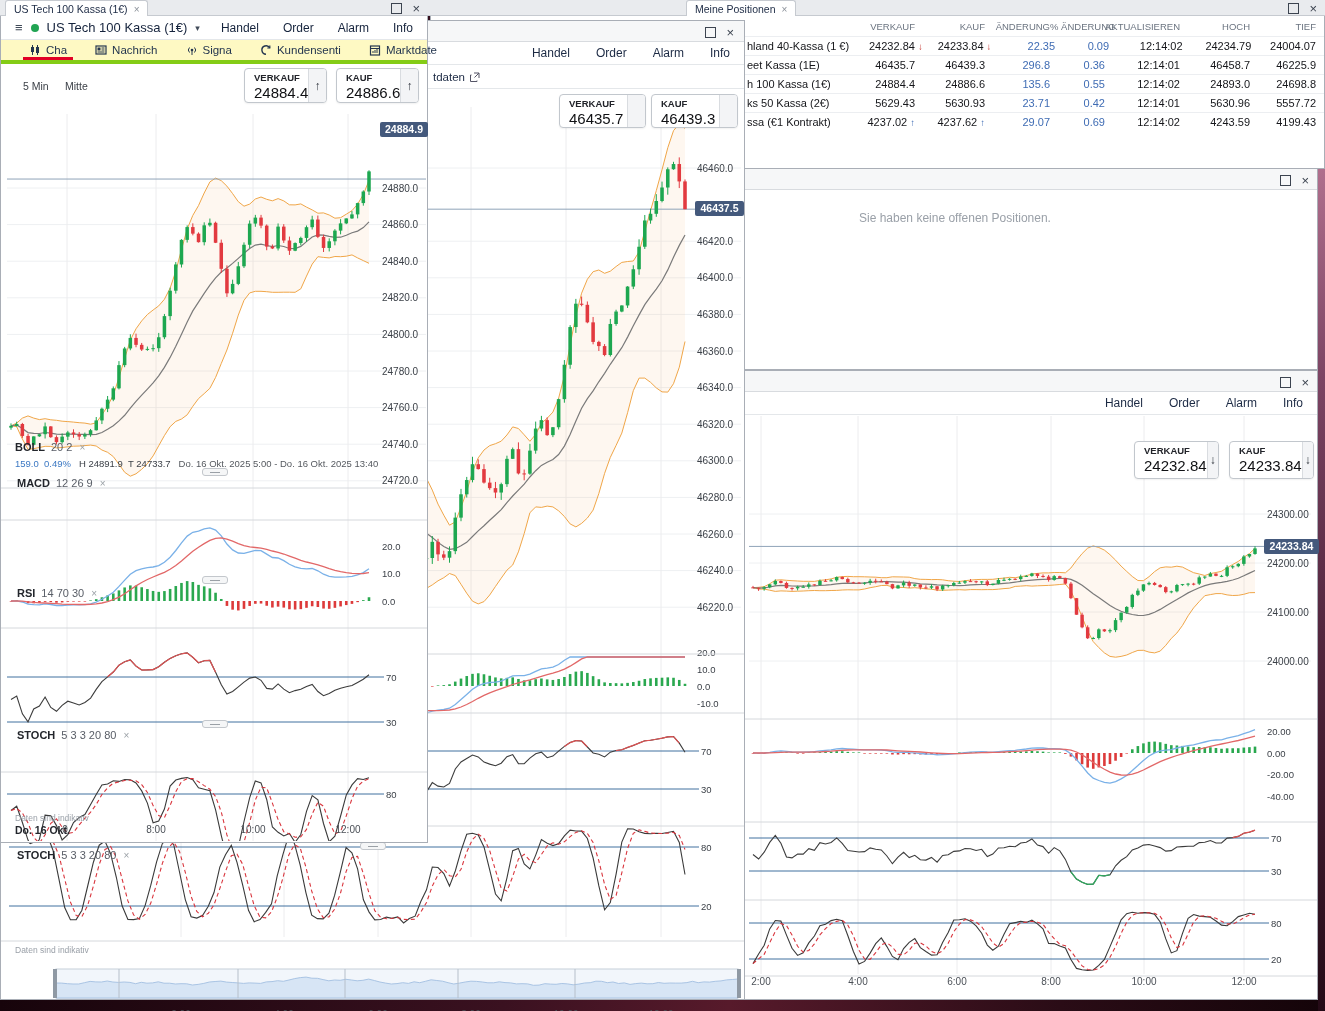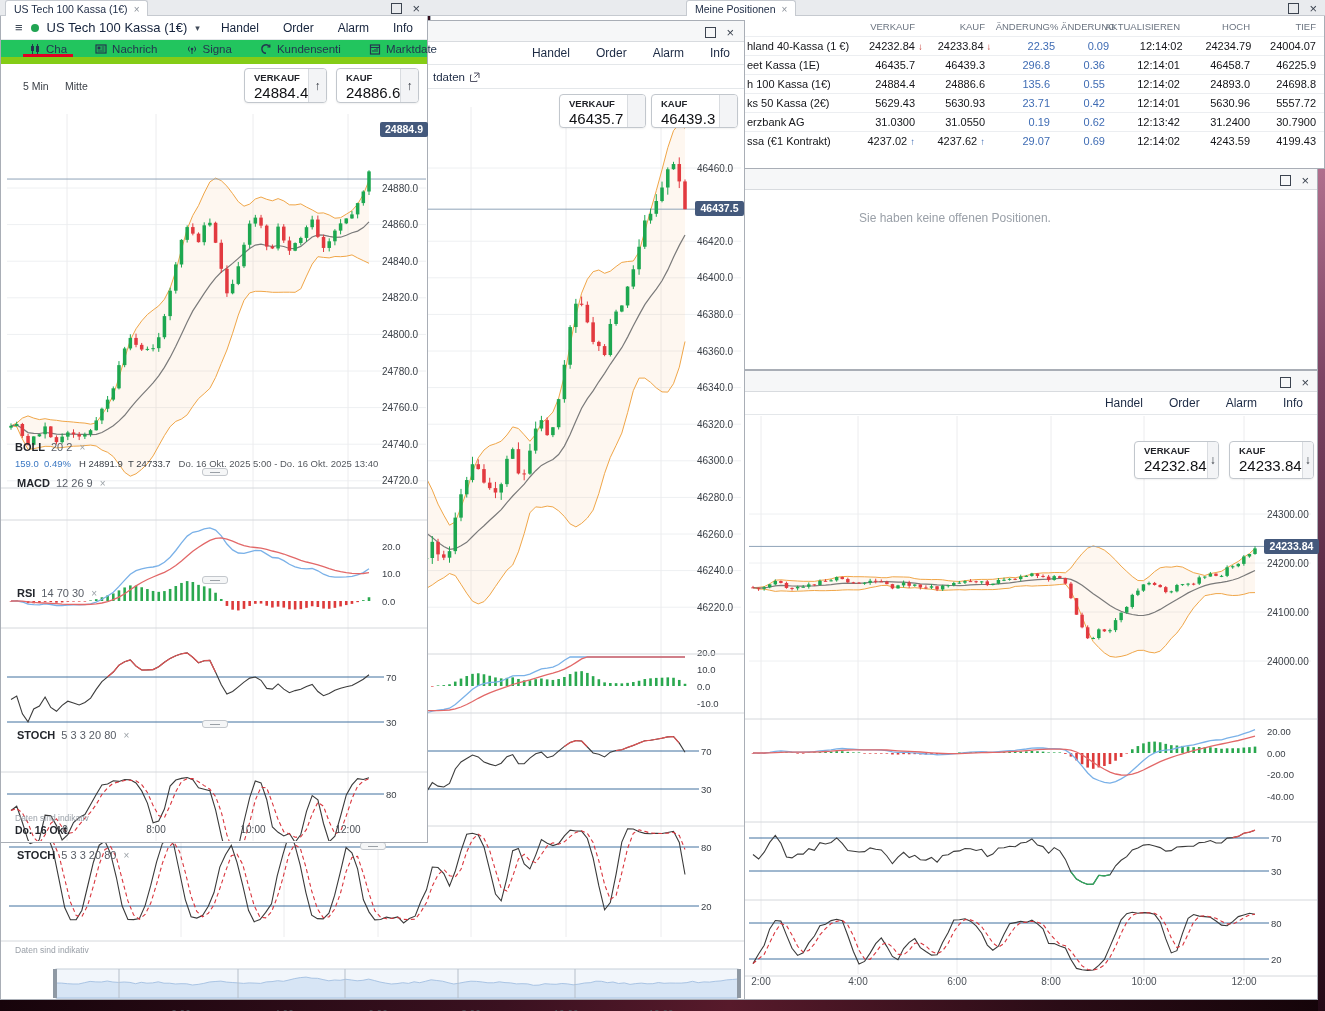--- a/index.html
+++ b/index.html
@@ -22,21 +22,21 @@
   .closex{color:#3c4450;font-size:13px;line-height:9px;}
   .titlebar{background:#f6f7f8;border-bottom:1px solid #d8dbdf;box-sizing:border-box;}
   .menurow{display:flex;justify-content:flex-end;align-items:center;gap:26px;padding-right:14px;box-sizing:border-box;
     font-size:12px;color:#1c2a44;background:#fff;}
   .menurow span{cursor:pointer;}
   
   .hdr{display:flex;align-items:center;font-size:13px;color:#15233c;background:#fff;border-bottom:1px solid #e4e7ea;box-sizing:border-box;}
   .dot{width:8px;height:8px;border-radius:50%;background:#21a453;display:inline-block;}
   .burger{color:#414b59;font-size:13px;}
   .caret{font-size:9px;color:#414b59;}
-  .chart-tabs{display:flex;align-items:center;gap:0;background:#22c55e;border-bottom:7px solid #84cc16;box-sizing:border-box;}
+  .chart-tabs{display:flex;align-items:center;gap:0;background:#fef9c3;border-bottom:4px solid #84cc16;box-sizing:border-box;}
   .ctab{display:flex;align-items:center;gap:5px;height:100%;padding:0 14px;font-size:11.5px;color:#24364f;position:relative;cursor:pointer;white-space:nowrap;}
   .ctab.active:after{content:"";position:absolute;left:8px;right:8px;bottom:0;height:3px;background:#e10024;}
   .ctab svg{display:block;}
   
   .pbox{background:#fff;border:1px solid #c2c7cd;border-radius:4px;display:flex;box-sizing:border-box;overflow:hidden;box-shadow:0 1px 2px rgba(0,0,0,.06);}
   .pbox .pmain{flex:1;padding:3px 0 2px 9px;}
   .pbox .plabel{font-size:9.5px;font-weight:bold;color:#22242a;}
   .pbox .pval{font-size:15px;color:#101114;margin-top:1px;}
   .pbox .parrow{width:17px;border-left:1px solid #d9dce0;background:#f3f4f6;display:flex;align-items:center;justify-content:center;font-size:12px;color:#2c313a;}
   .badge{background:#44597c;color:#fff;font-size:10.5px;font-weight:bold;text-align:center;border-radius:2px;padding:1px 2px;box-sizing:border-box;}
@@ -136,30 +136,20 @@
         </div>
         <div class="wl-row">
           <div class="wl-name">ks 50 Kassa (2€)</div>
           <div class="wl-c" style="width:75px">5629.43</div>
           <div class="wl-c" style="width:70px">5630.93</div>
           <div class="wl-c pos" style="width:65px">23.71</div>
           <div class="wl-c pos" style="width:55px">0.42</div>
           <div class="wl-c" style="width:75px">12:14:01</div>
           <div class="wl-c" style="width:70px">5630.96</div>
           <div class="wl-c" style="width:66px">5557.72</div>
-        </div>
-        <div class="wl-row">
-          <div class="wl-name">erzbank AG</div>
-          <div class="wl-c" style="width:75px">31.0300</div>
-          <div class="wl-c" style="width:70px">31.0550</div>
-          <div class="wl-c pos" style="width:65px">0.19</div>
-          <div class="wl-c pos" style="width:55px">0.62</div>
-          <div class="wl-c" style="width:75px">12:13:42</div>
-          <div class="wl-c" style="width:70px">31.2400</div>
-          <div class="wl-c" style="width:66px">30.7900</div>
         </div>
         <div class="wl-row">
           <div class="wl-name">ssa (€1 Kontrakt)</div>
           <div class="wl-c" style="width:75px">4237.02 <span class="arr-up">↑</span></div>
           <div class="wl-c" style="width:70px">4237.62 <span class="arr-up">↑</span></div>
           <div class="wl-c pos" style="width:65px">29.07</div>
           <div class="wl-c pos" style="width:55px">0.69</div>
           <div class="wl-c" style="width:75px">12:14:02</div>
           <div class="wl-c" style="width:70px">4243.59</div>
           <div class="wl-c" style="width:66px">4199.43</div>

